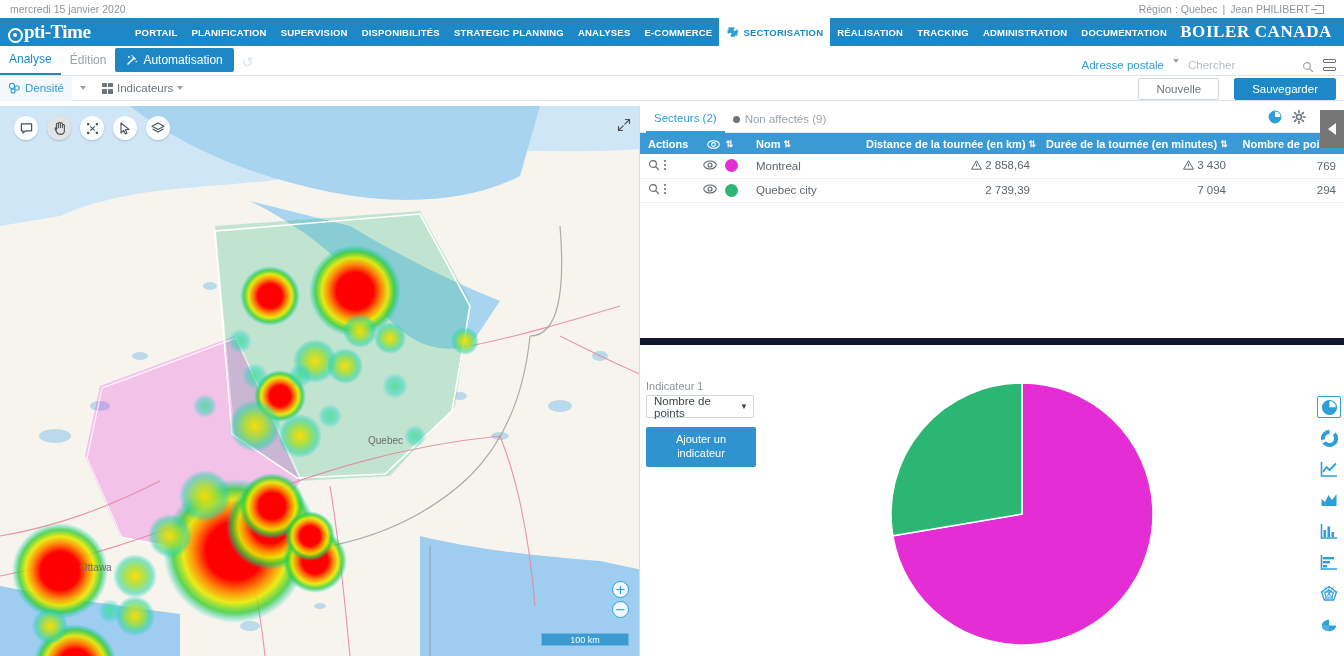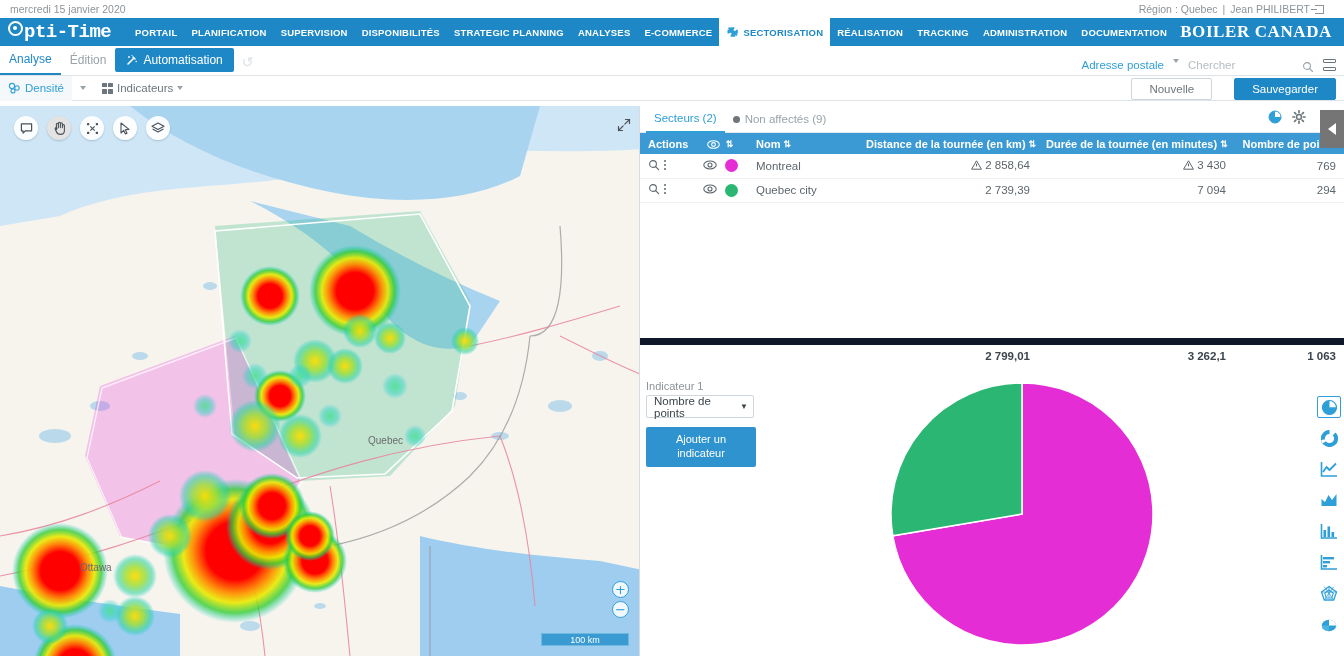--- a/index.html
+++ b/index.html
@@ -28,23 +28,23 @@
   
   .navbar {
     height: 28px; width: 100%;
     background: #1e88c7;
     display: flex; align-items: center;
     position: relative;
   }
   .logo {
     width: 120px; margin-left: 8px;
     font-size: 19px; font-weight: bold; color: #ffffff;
-    font-family: Liberation Mono, monospace;
+    font-family: Liberation Serif, serif;
     letter-spacing: -0.5px;
-    display: flex; align-items: flex-start;
+    display: flex; align-items: flex-end;
   }
   .logo .ocirc {
     display:inline-block; width: 15px; height: 15px; border-radius: 50%;
     border: 2.5px solid #fff; position: relative; margin-right: 1px;
   }
   .logo .ocirc:after{ content:""; position:absolute; width:4px; height:4px; background:#fff;
       border-radius:50%; left:3px; top:3px;}
   .navitems { display: flex; align-items: flex-end; height: 28px; }
   .navitem {
     font-size: 9.5px; color: #ffffff; padding: 0 7px; letter-spacing: 0.2px;
@@ -105,21 +105,21 @@
     border-bottom: 1px solid #dde3e6;
     display: flex; align-items: center; background: #fff;
     position: relative;
   }
   .t3item { display:flex; align-items:center; gap:4px; font-size:11.5px; cursor:pointer; padding: 0 8px; height:25px;}
   .t3item.blue { color: #2f9fd8; background:#f4f8fa;}
   .t3item.grey { color: #6d767c; }
   .dens-icon { width: 13px; height:12px;}
   .ind-icon { width: 11px; height: 11px; display:grid; grid-template-columns:1fr 1fr; grid-template-rows:1fr 1fr; gap:1.5px;}
   .ind-icon i { background:#6d767c; display:block; border-radius:0.5px;}
-  .toolbar3-right { position:absolute; right: 8px; top: 2px; display:flex; gap:22px;}
+  .toolbar3-right { position:absolute; right: 8px; top: 2px; display:flex; gap:15px;}
   .btn-out { border:1px solid #cfd7dc; background:#fff; color:#6d767c; font-size:11.5px;
              padding: 4px 17px; border-radius:2px; cursor:pointer;}
   .btn-blue { background:#1e88c7; border:1px solid #1e88c7; color:#fff; font-size:11.5px;
              padding: 4px 17px; border-radius:2px; cursor:pointer;}
 
   
   .content { position:absolute; top: 106px; left:0; right:0; bottom:0; display:flex; }
 
   
   .mapwrap {
@@ -636,26 +636,20 @@
               </td>
               <td class="lft">Quebec city</td>
               <td>2 739,39</td>
               <td>7 094</td>
               <td>294</td>
             </tr>
           </tbody>
       </table>
     </div>
 
-    <div class="totals">
-      <div style="width:218px"></div>
-      <div style="width:180px">2 799,01</div>
-      <div style="width:196px">3 262,1</div>
-      <div style="width:110px">1 063</div>
-    </div>
 
     <div class="indic">
       <div class="indic-label">Indicateur 1</div>
       <div class="sel-box">
         <span>Nombre de points</span>
         <span class="car">▼</span>
       </div>
       <div class="add-btn">
         <div>Ajouter un</div>
         <div>indicateur</div>

